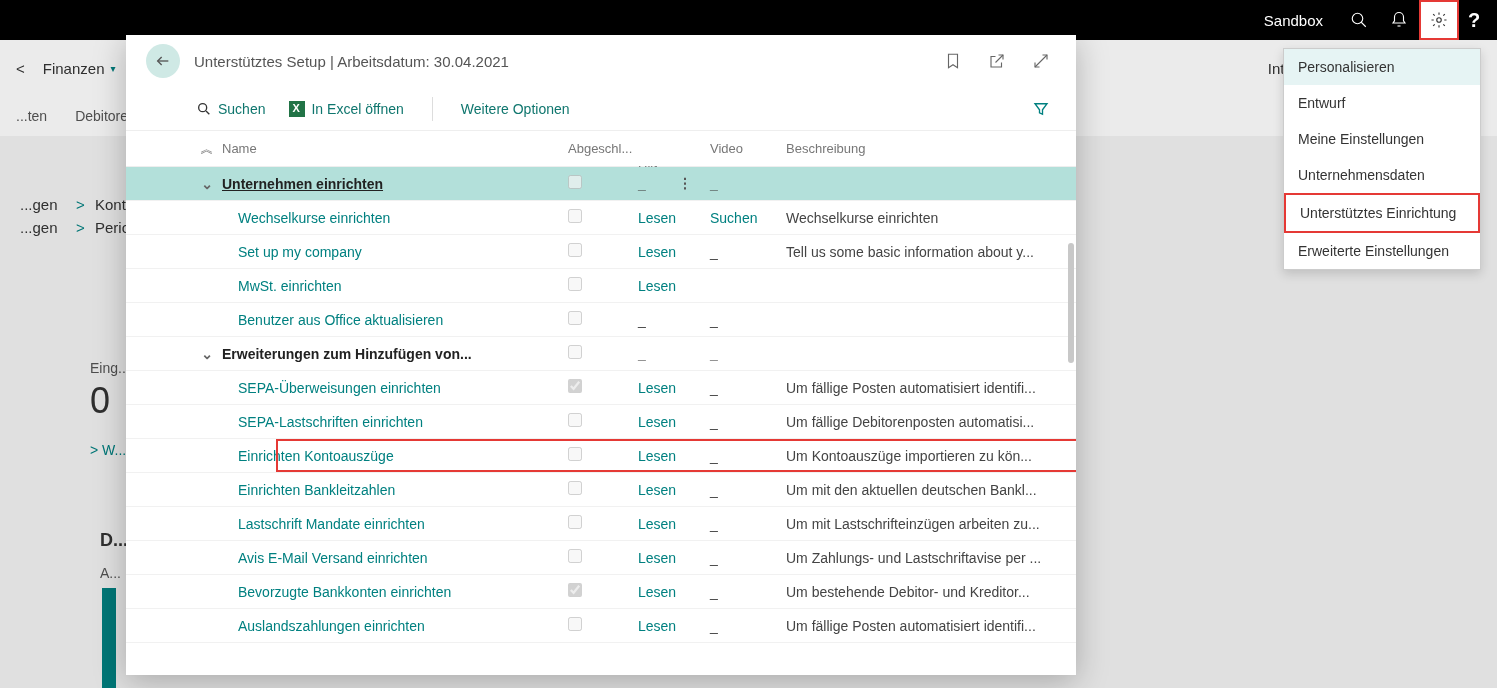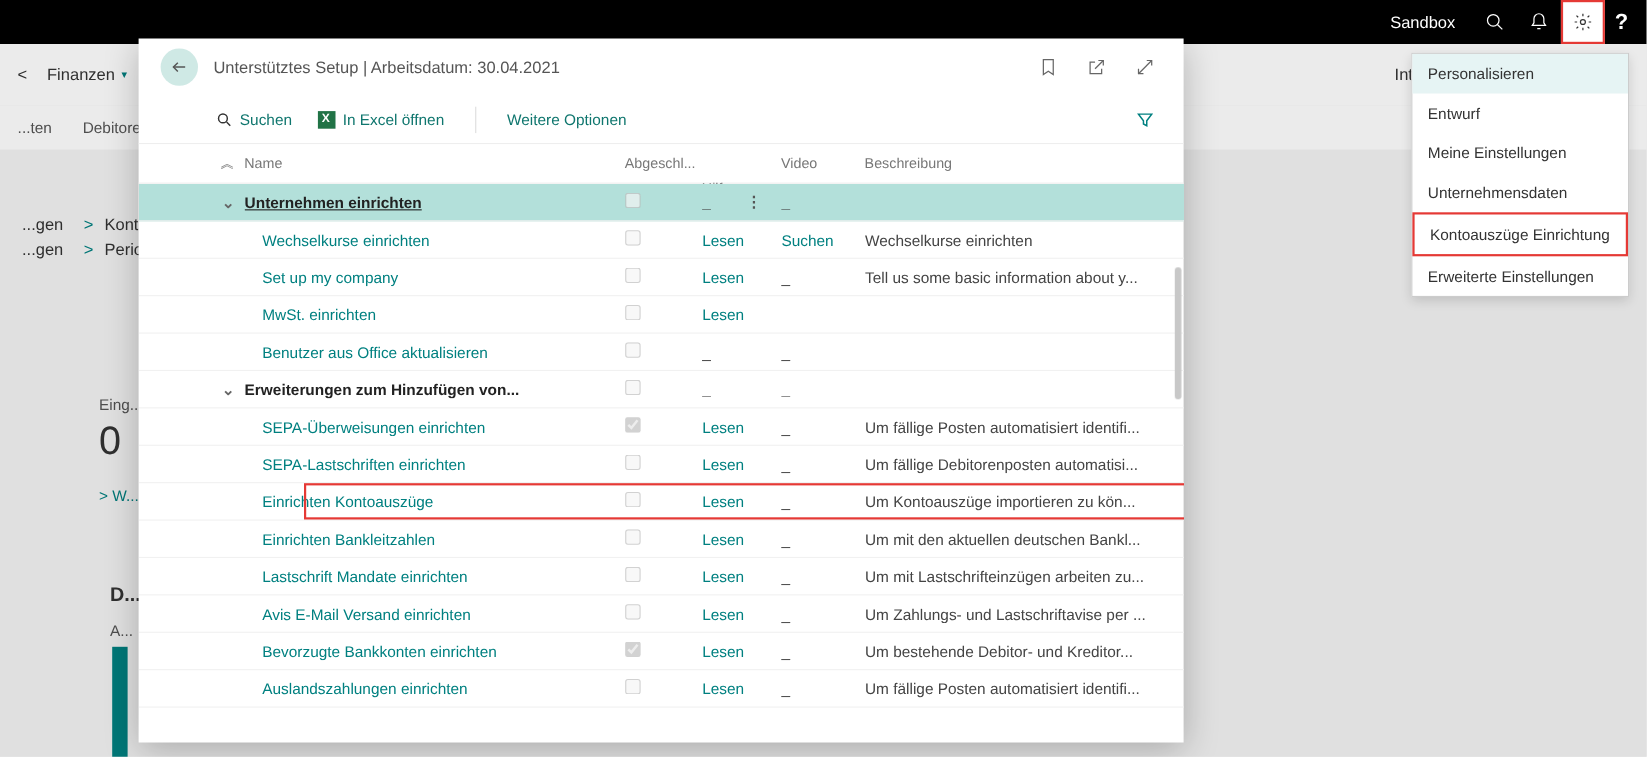--- a/index.html
+++ b/index.html
@@ -152,21 +152,21 @@
   <div class="bg-d">D...</div>
   <div class="bg-a">A...</div>
   <div class="bg-chip"></div>
 </div>
 
 <div class="dropdown" id="dropdown">
     <div class="ditem hl">Personalisieren</div>
     <div class="ditem">Entwurf</div>
     <div class="ditem">Meine Einstellungen</div>
     <div class="ditem">Unternehmensdaten</div>
-    <div class="ditem boxed">Kontoauszüge Einrichtung</div>
+    <div class="ditem boxed">Unterstütztes Einrichtung</div>
     <div class="ditem">Erweiterte Einstellungen</div>
   </div>
 
 <div class="panel">
   <div class="phead">
     <div class="back">
       <svg viewBox="0 0 24 24">
           <line x1="4" y1="12" x2="20" y2="12"></line>
           <polyline points="10 6 4 12 10 18"></polyline>
         </svg>

